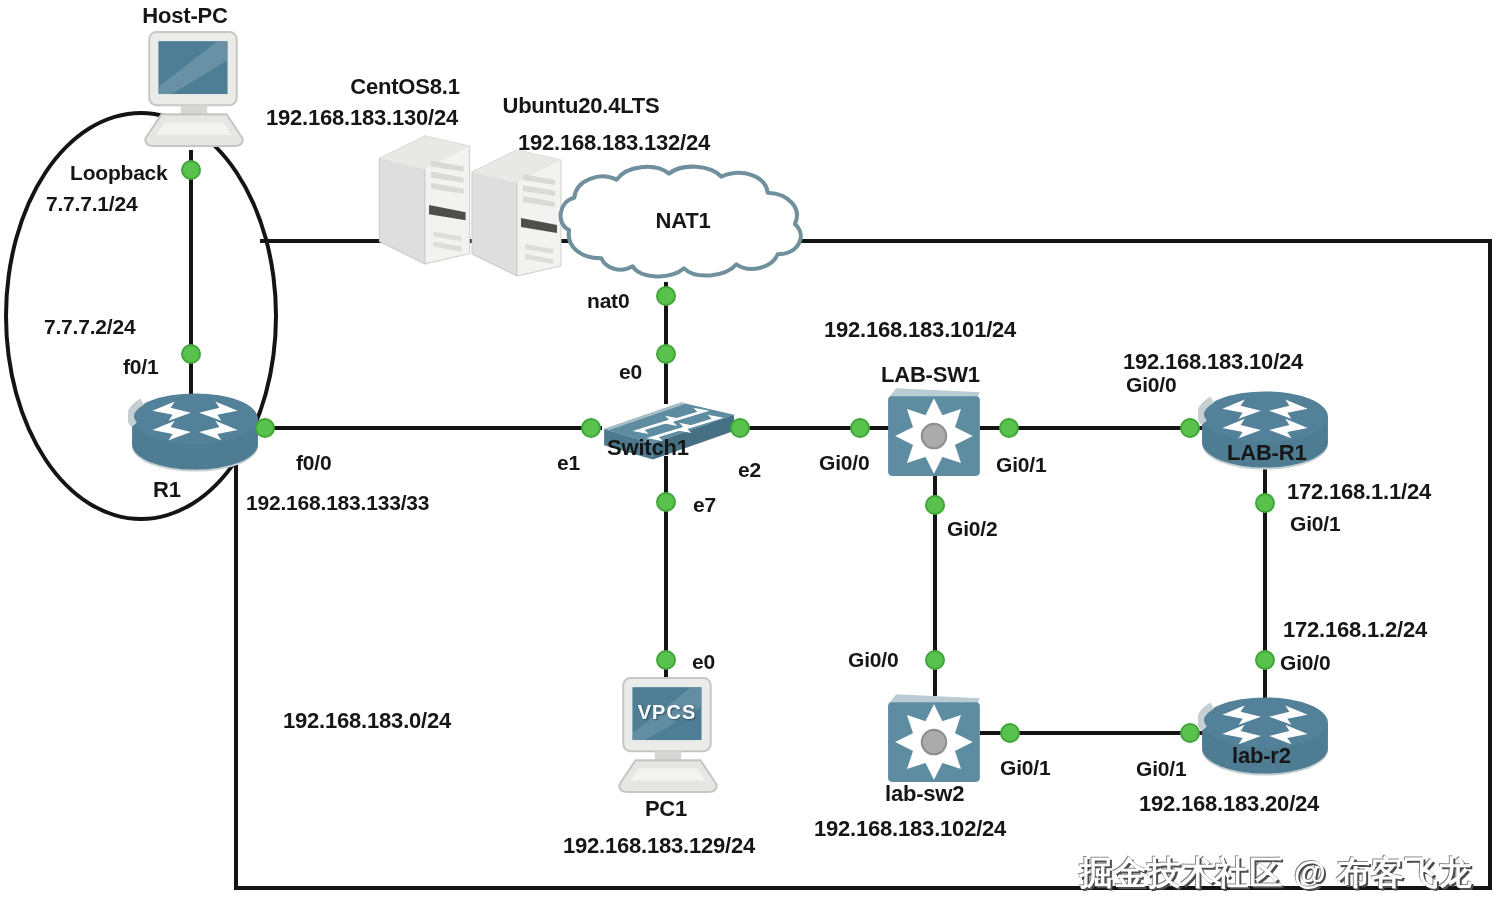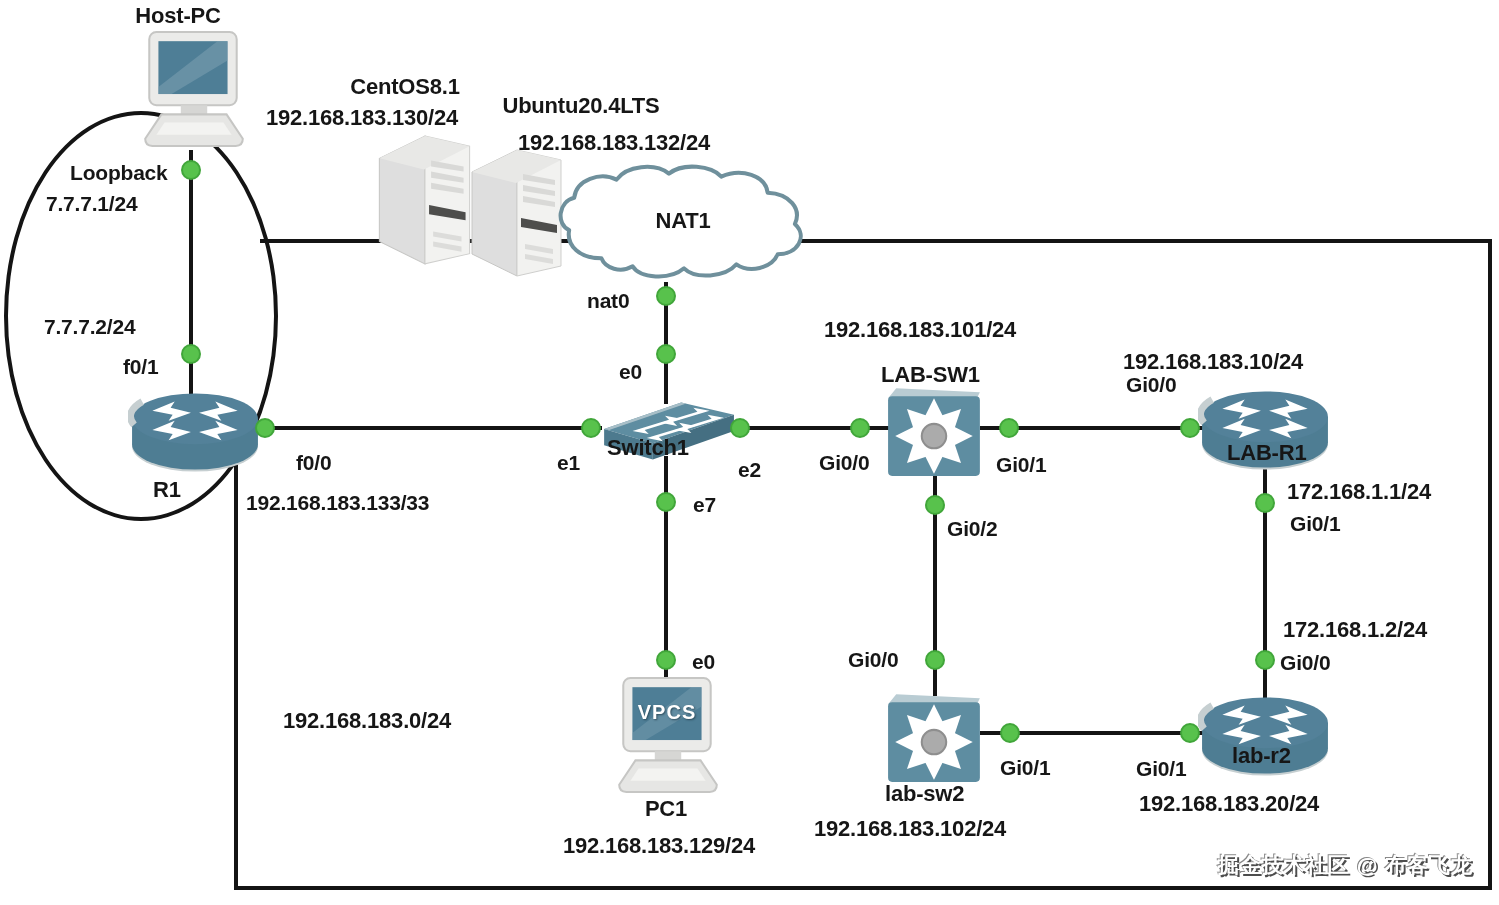--- a/index.html
+++ b/index.html
@@ -17,21 +17,21 @@
   .dot{position:absolute;width:20px;height:20px;border-radius:50%;
        background:#58c24c;border:2px solid #41a63a;box-sizing:border-box;z-index:3;}
   
   .lbl{position:absolute;font-weight:bold;font-size:21px;line-height:25px;color:#161616;
        white-space:nowrap;z-index:4;letter-spacing:-0.2px;}
   .big{font-size:22px;}
   .ctr{transform:translateX(-50%);}
   .screen-text{position:absolute;left:631px;top:701px;width:72px;text-align:center;
        font-weight:bold;font-size:20px;color:#fff;letter-spacing:1px;z-index:4;
        text-shadow:1px 1px 2px rgba(40,70,85,.9);}
-  .watermark{position:absolute;right:26px;top:851px;font-weight:bold;font-size:21px;
+  .watermark{position:absolute;right:26px;top:851px;font-weight:bold;font-size:33px;
        color:#ffffff;z-index:5;letter-spacing:1px;
        text-shadow:2px 2px 0 #4d4d4d,-1px -1px 0 #888;}
 </style>
 </head>
 <body>
 
 <div class="stage">
 
   <div class="v" style="left:189px;top:150px;height:244px;"></div>
   <div class="h" style="left:262px;top:426px;width:340px;"></div>
@@ -214,21 +214,21 @@
   <div class="dot" style="left:850px;top:418px;"></div>
   <div class="dot" style="left:999px;top:418px;"></div>
   <div class="dot" style="left:925px;top:495px;"></div>
   <div class="dot" style="left:925px;top:650px;"></div>
   <div class="dot" style="left:1000px;top:723px;"></div>
   <div class="dot" style="left:1180px;top:418px;"></div>
   <div class="dot" style="left:1255px;top:493px;"></div>
   <div class="dot" style="left:1255px;top:650px;"></div>
   <div class="dot" style="left:1180px;top:723px;"></div>
 
-  <div class="lbl big ctr" style="left:178px;top:3px;">Host-PC</div>
+  <div class="lbl big ctr" style="left:185px;top:3px;">Host-PC</div>
   <div class="lbl big ctr" style="left:405px;top:74px;">CentOS8.1</div>
   <div class="lbl big ctr" style="left:362px;top:105px;">192.168.183.130/24</div>
   <div class="lbl big ctr" style="left:581px;top:93px;">Ubuntu20.4LTS</div>
   <div class="lbl big ctr" style="left:614px;top:130px;">192.168.183.132/24</div>
   <div class="lbl big ctr" style="left:683px;top:208px;">NAT1</div>
   <div class="lbl" style="left:587px;top:288px;">nat0</div>
 
   <div class="lbl" style="left:57px;top:160px;margin-left:13px;">Loopback</div>
   <div class="lbl" style="left:46px;top:191px;">7.7.7.1/24</div>
   <div class="lbl" style="left:44px;top:314px;">7.7.7.2/24</div>

